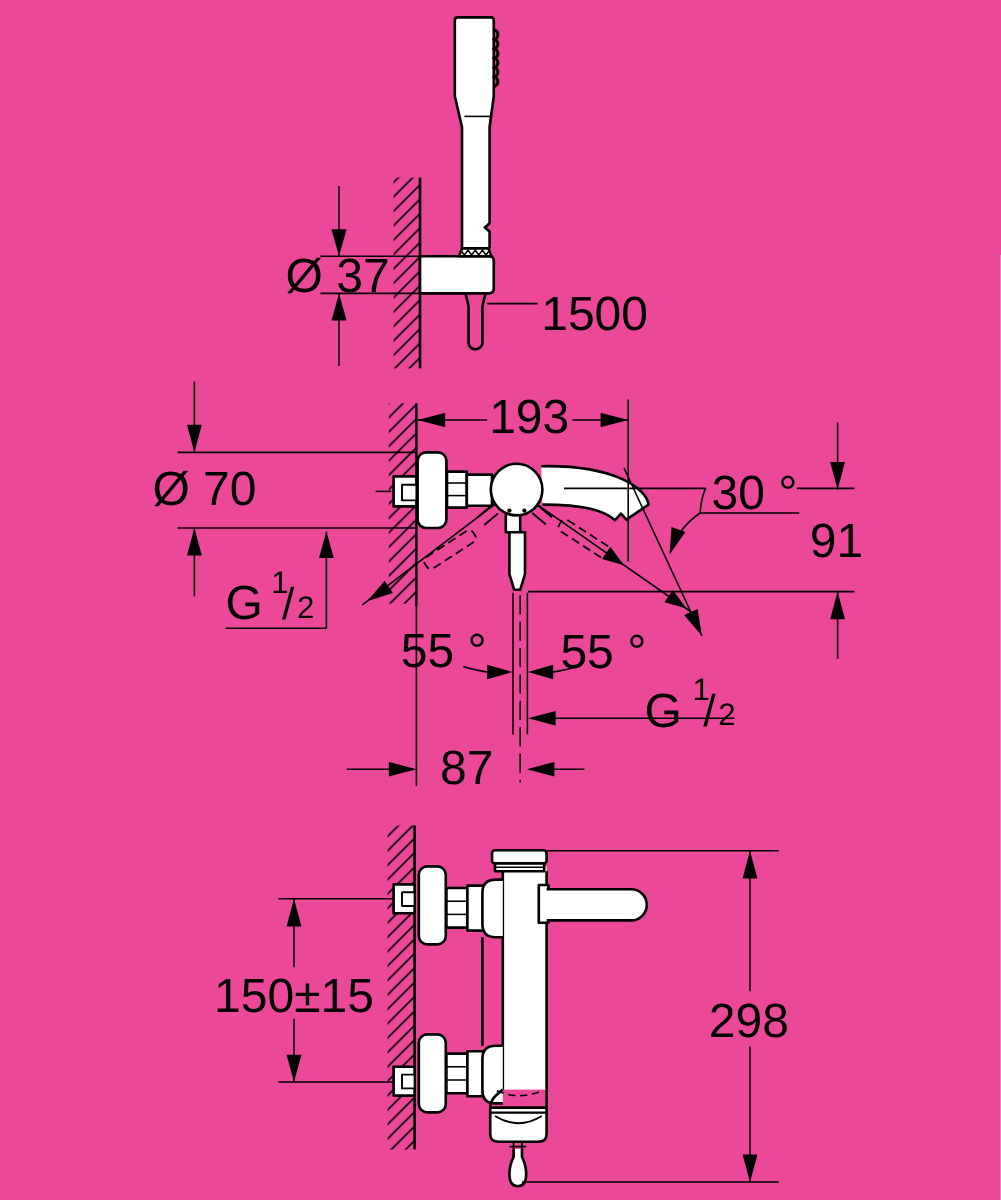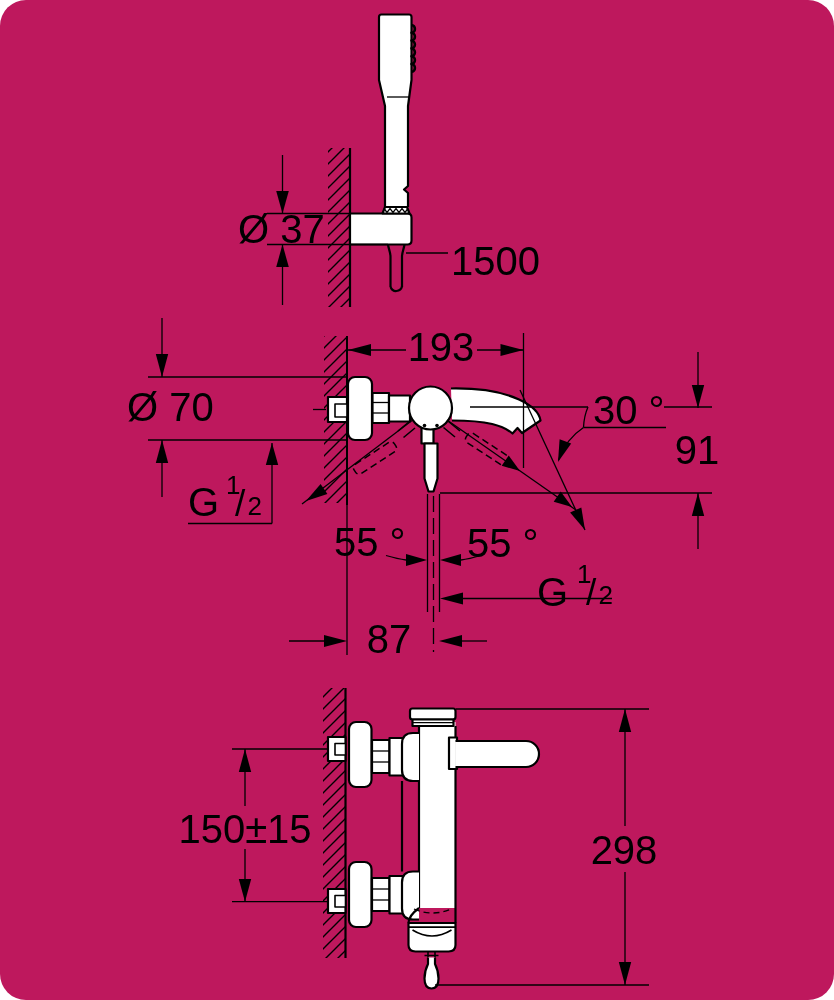--- a/index.html
+++ b/index.html
@@ -1,16 +1,16 @@
 <!DOCTYPE html>
 <html><head>
 <meta charset="utf-8">
 <style>
   html,body{margin:0;padding:0;background:#fff;}
-  .stage{position:relative;width:834px;height:1000px;background:#be185d;overflow:hidden;border-radius:26px;}
+  .stage{position:relative;width:834px;height:1000px;background:#ec4899;overflow:hidden;}
   svg{display:block;}
   svg text{font-family:"Liberation Sans","DejaVu Sans",sans-serif;font-size:40px;fill:#000;}
   .mid{text-anchor:middle;}
   .sup,.sub{font-size:26px;}
   .slash{font-size:37px;}
   .ol{fill:none;stroke:#000;stroke-width:2.2;stroke-linejoin:round;}
   .olw{fill:#fff;stroke:#000;stroke-width:2.2;stroke-linejoin:round;}
   .thin{fill:none;stroke:#000;stroke-width:1.3;}
   .arw{fill:#000;stroke:none;}
   .dashlever{stroke-dasharray:7,4;stroke-width:1.5;fill:none;stroke:#000;}

